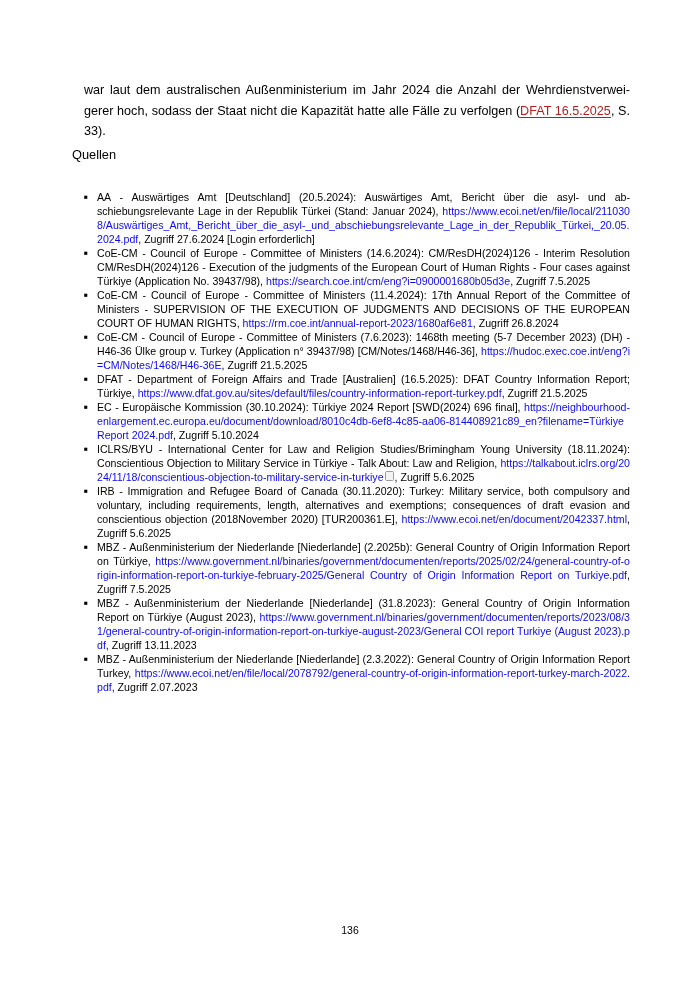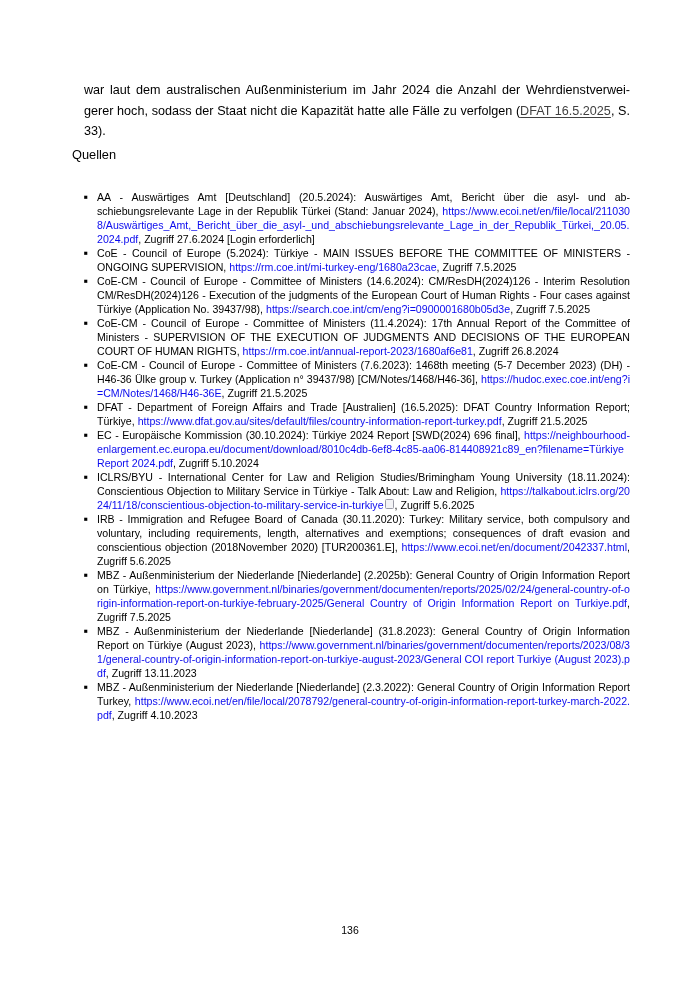--- a/index.html
+++ b/index.html
@@ -15,21 +15,21 @@
 
   .intro {
     position: absolute;
     left: 84px; top: 80px; width: 546px;
     margin: 0;
     font-size: 12.6px;
     line-height: 20.6px;
     text-align: justify;
   }
   .intro .ref {
-    color: #404040;
+    color: #b91c1c;
     text-decoration: underline;
     text-underline-offset: 2px;
     cursor: pointer;
   }
 
   .quellen {
     position: absolute;
     left: 72px; top: 147px;
     margin: 0;
     font-size: 12.8px;
@@ -78,26 +78,25 @@
   }
 </style>
 </head>
 <body>
 
 <div class="page">
   <p class="intro" id="intro"><span>war laut dem australischen Außenministerium im Jahr 2024 die Anzahl der Wehrdienstverwei­gerer hoch, sodass der Staat nicht die Kapazität hatte alle Fälle zu verfolgen (</span><a class="ref">DFAT 16.5.2025</a><span>, S. 33).</span></p>
   <h2 class="quellen">Quellen</h2>
   <ul class="sources" id="sources">
       <li><span class="bullet">■</span><span>AA - Auswärtiges Amt [Deutschland] (20.5.2024): Auswärtiges Amt, Bericht über die asyl- und ab­schiebungsrelevante Lage in der Republik Türkei (Stand: Januar 2024), </span><a class="url">https://www.ecoi.net/en/file/local/2110308/Auswärtiges_Amt,_Bericht_über_die_asyl-_und_abschiebungsrelevante_Lage_in_der_Republik_Türkei,_20.05.2024.pdf</a><span>, Zugriff 27.6.2024 [Login erforderlich]</span></li>
-      <li><span class="bullet">■</span><span>CoE - Council of Europe (5.2024): Türkiye - MAIN ISSUES BEFORE THE COMMITTEE OF MINIS­TERS - ONGOING SUPERVISION, </span><a class="url">https://rm.coe.int/mi-turkey-eng/1680a23cae</a><span>, Zugriff 7.5.2025</span></li>
       <li><span class="bullet">■</span><span>CoE-CM - Council of Europe - Committee of Ministers (14.6.2024): CM/ResDH(2024)126 - Interim Resolution CM/ResDH(2024)126 - Execution of the judgments of the European Court of Human Rights - Four cases against Türkiye (Application No. 39437/98), </span><a class="url">https://search.coe.int/cm/eng?i=0900001680b05d3e</a><span>, Zugriff 7.5.2025</span></li>
       <li><span class="bullet">■</span><span>CoE-CM - Council of Europe - Committee of Ministers (11.4.2024): 17th Annual Report of the Com­mittee of Ministers - SUPERVISION OF THE EXECUTION OF JUDGMENTS AND DECISIONS OF THE EUROPEAN COURT OF HUMAN RIGHTS, </span><a class="url">https://rm.coe.int/annual-report-2023/1680af6e81</a><span>, Zugriff 26.8.2024</span></li>
       <li><span class="bullet">■</span><span>CoE-CM - Council of Europe - Committee of Ministers (7.6.2023): 1468th meeting (5-7 December 2023) (DH) - H46-36 Ülke group v. Turkey (Application n° 39437/98) [CM/Notes/1468/H46-36], </span><a class="url">https://hudoc.exec.coe.int/eng?i=CM/Notes/1468/H46-36E</a><span>, Zugriff 21.5.2025</span></li>
       <li><span class="bullet">■</span><span>DFAT - Department of Foreign Affairs and Trade [Australien] (16.5.2025): DFAT Country Information Report; Türkiye, </span><a class="url">https://www.dfat.gov.au/sites/default/files/country-information-report-turkey.pdf</a><span>, Zugriff 21.5.2025</span></li>
       <li><span class="bullet">■</span><span>EC - Europäische Kommission (30.10.2024): Türkiye 2024 Report [SWD(2024) 696 final], </span><a class="url">https://neighbourhood-enlargement.ec.europa.eu/document/download/8010c4db-6ef8-4c85-aa06-814408921c89_en?filename=Türkiye Report 2024.pdf</a><span>, Zugriff 5.10.2024</span></li>
       <li><span class="bullet">■</span><span>ICLRS/BYU - International Center for Law and Religion Studies/Brimingham Young University (18.11.2024): Conscientious Objection to Military Service in Türkiye - Talk About: Law and Religion, </span><a class="url">https://talkabout.iclrs.org/2024/11/18/conscientious-objection-to-military-service-in-turkiye</a><span class="tofu"></span><span>, Zugriff 5.6.2025</span></li>
       <li><span class="bullet">■</span><span>IRB - Immigration and Refugee Board of Canada (30.11.2020): Turkey: Military service, both com­pulsory and voluntary, including requirements, length, alternatives and exemptions; consequences of draft evasion and conscientious objection (2018November 2020) [TUR200361.E], </span><a class="url">https://www.ecoi.net/en/document/2042337.html</a><span>, Zugriff 5.6.2025</span></li>
       <li><span class="bullet">■</span><span>MBZ - Außenministerium der Niederlande [Niederlande] (2.2025b): General Country of Origin In­formation Report on Türkiye, </span><a class="url">https://www.government.nl/binaries/government/documenten/reports/2025/02/24/general-country-of-origin-information-report-on-turkiye-february-2025/General Country of Origin Information Report on Turkiye.pdf</a><span>, Zugriff 7.5.2025</span></li>
       <li><span class="bullet">■</span><span>MBZ - Außenministerium der Niederlande [Niederlande] (31.8.2023): General Country of Origin Information Report on Türkiye (August 2023), </span><a class="url">https://www.government.nl/binaries/government/documenten/reports/2023/08/31/general-country-of-origin-information-report-on-turkiye-august-2023/General COI report Turkiye (August 2023).pdf</a><span>, Zugriff 13.11.2023</span></li>
-      <li><span class="bullet">■</span><span>MBZ - Außenministerium der Niederlande [Niederlande] (2.3.2022): General Country of Origin In­formation Report Turkey, </span><a class="url">https://www.ecoi.net/en/file/local/2078792/general-country-of-origin-information-report-turkey-march-2022.pdf</a><span>, Zugriff 4.10.2023</span></li>
+      <li><span class="bullet">■</span><span>MBZ - Außenministerium der Niederlande [Niederlande] (2.3.2022): General Country of Origin In­formation Report Turkey, </span><a class="url">https://www.ecoi.net/en/file/local/2078792/general-country-of-origin-information-report-turkey-march-2022.pdf</a><span>, Zugriff 2.07.2023</span></li>
     </ul>
   <div class="pagenum">136</div>
 </div>
 
 </body></html>

